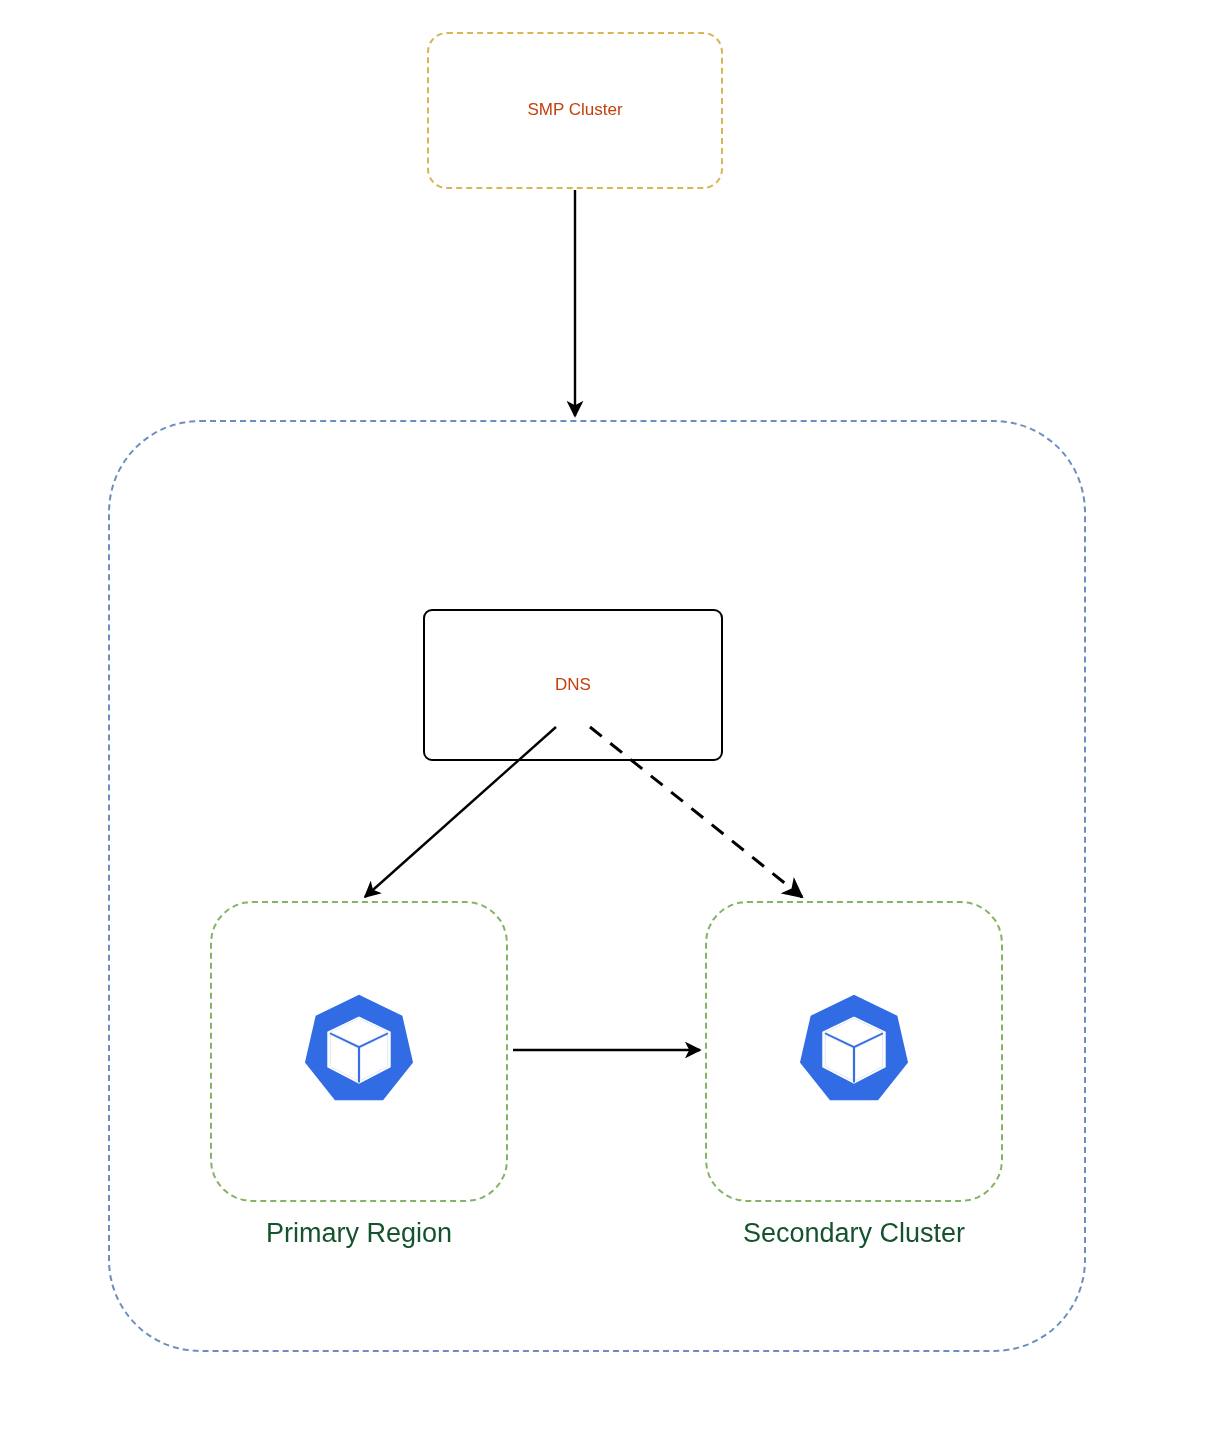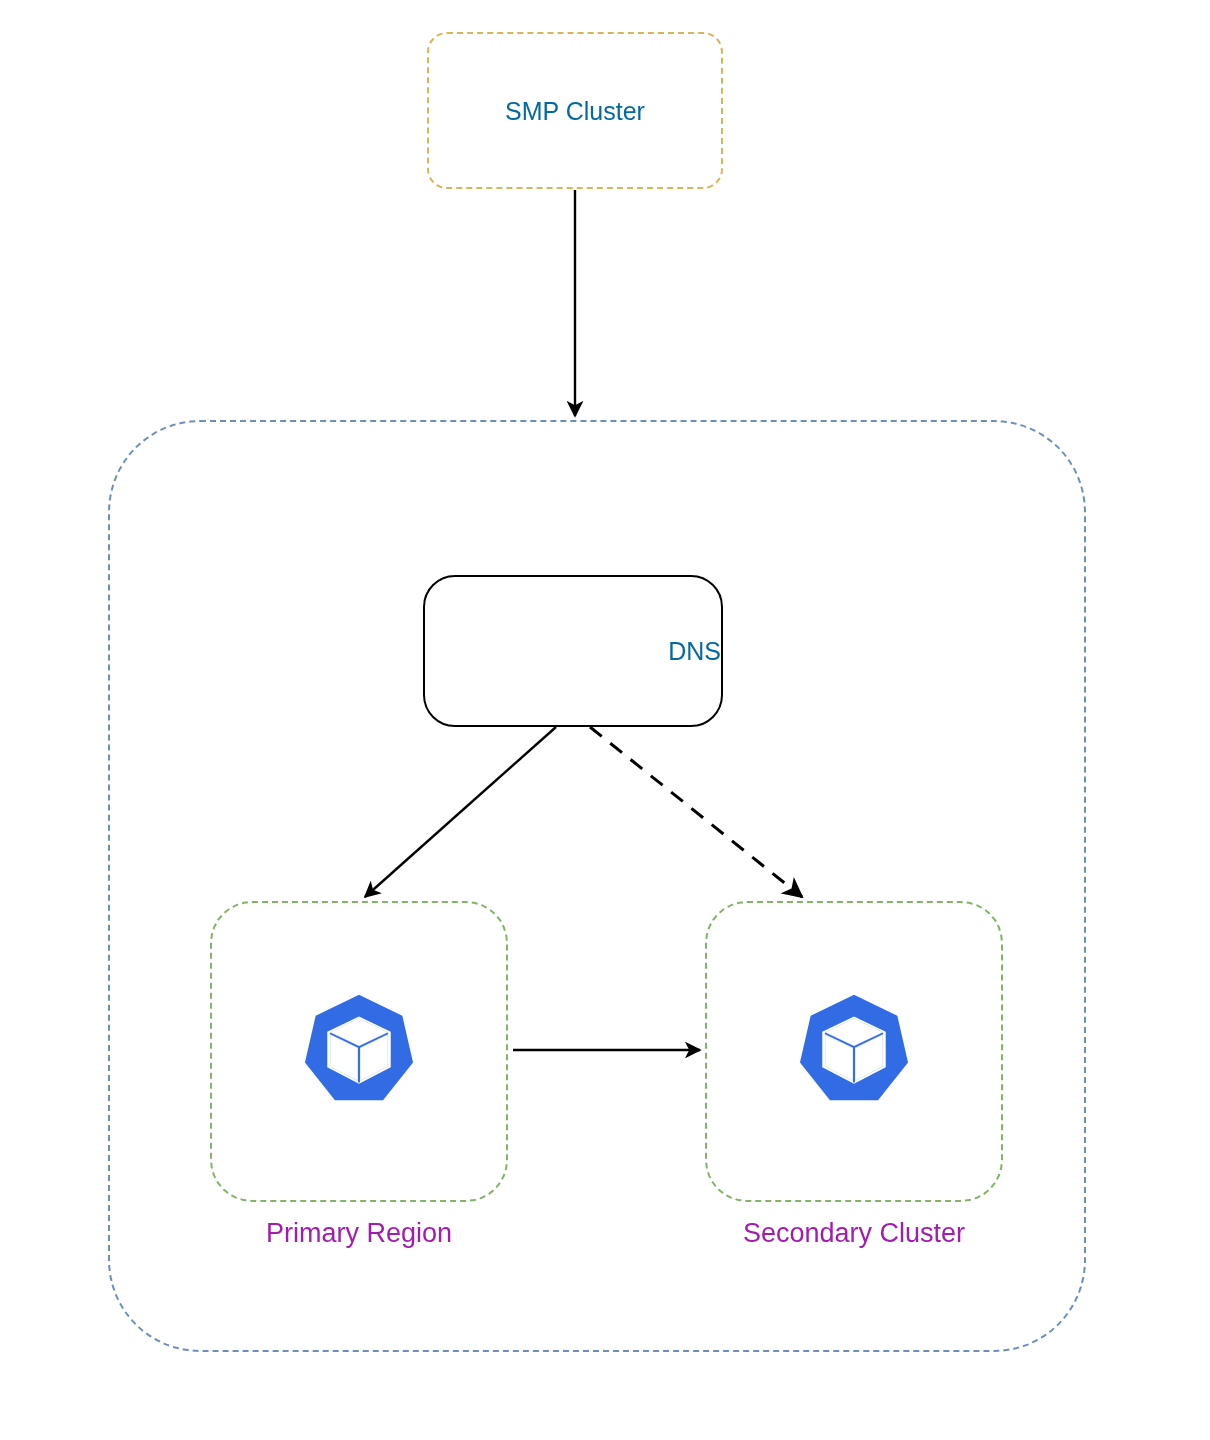--- a/index.html
+++ b/index.html
@@ -20,23 +20,23 @@
     overflow: hidden;
   }
   .node {
     position: absolute;
     box-sizing: border-box;
     display: flex;
     align-items: center;
     justify-content: center;
   }
   .node-label {
-    font-size: 25px;
+    font-size: 17px;
     line-height: 1.2;
-    color: #0369a1;
+    color: #c2410c;
     text-align: center;
     white-space: nowrap;
   }
 
   
   #smp-cluster-box {
     left: 427px;
     top: 32px;
     width: 296px;
     height: 157px;
@@ -52,27 +52,26 @@
     width: 978px;
     height: 932px;
     border: 2.5px dashed #6c8ebf;
     border-radius: 92px;
     background: transparent;
   }
 
   
   #dns-box {
     left: 423px;
-    top: 575px;
+    top: 609px;
     width: 300px;
     height: 152px;
     border: 2.5px solid #000000;
-    border-radius: 32px;
+    border-radius: 9px;
     background: #ffffff;
-    justify-content: flex-end;
   }
 
   
   .region-box {
     position: absolute;
     box-sizing: border-box;
     width: 298px;
     height: 301px;
     top: 901px;
     border: 2.5px dashed #82b366;
@@ -87,21 +86,21 @@
 
   .k8s-icon { width: 122px; height: 122px; display: block; }
 
   
   .region-caption {
     position: absolute;
     top: 1218px;
     width: 298px;
     text-align: center;
     font-size: 27px;
-    color: #a21caf;
+    color: #14532d;
     white-space: nowrap;
   }
   #primary-region-caption   { left: 210px; }
   #secondary-region-caption { left: 705px; }
 
   
   #connectors {
     position: absolute;
     left: 0;
     top: 0;

